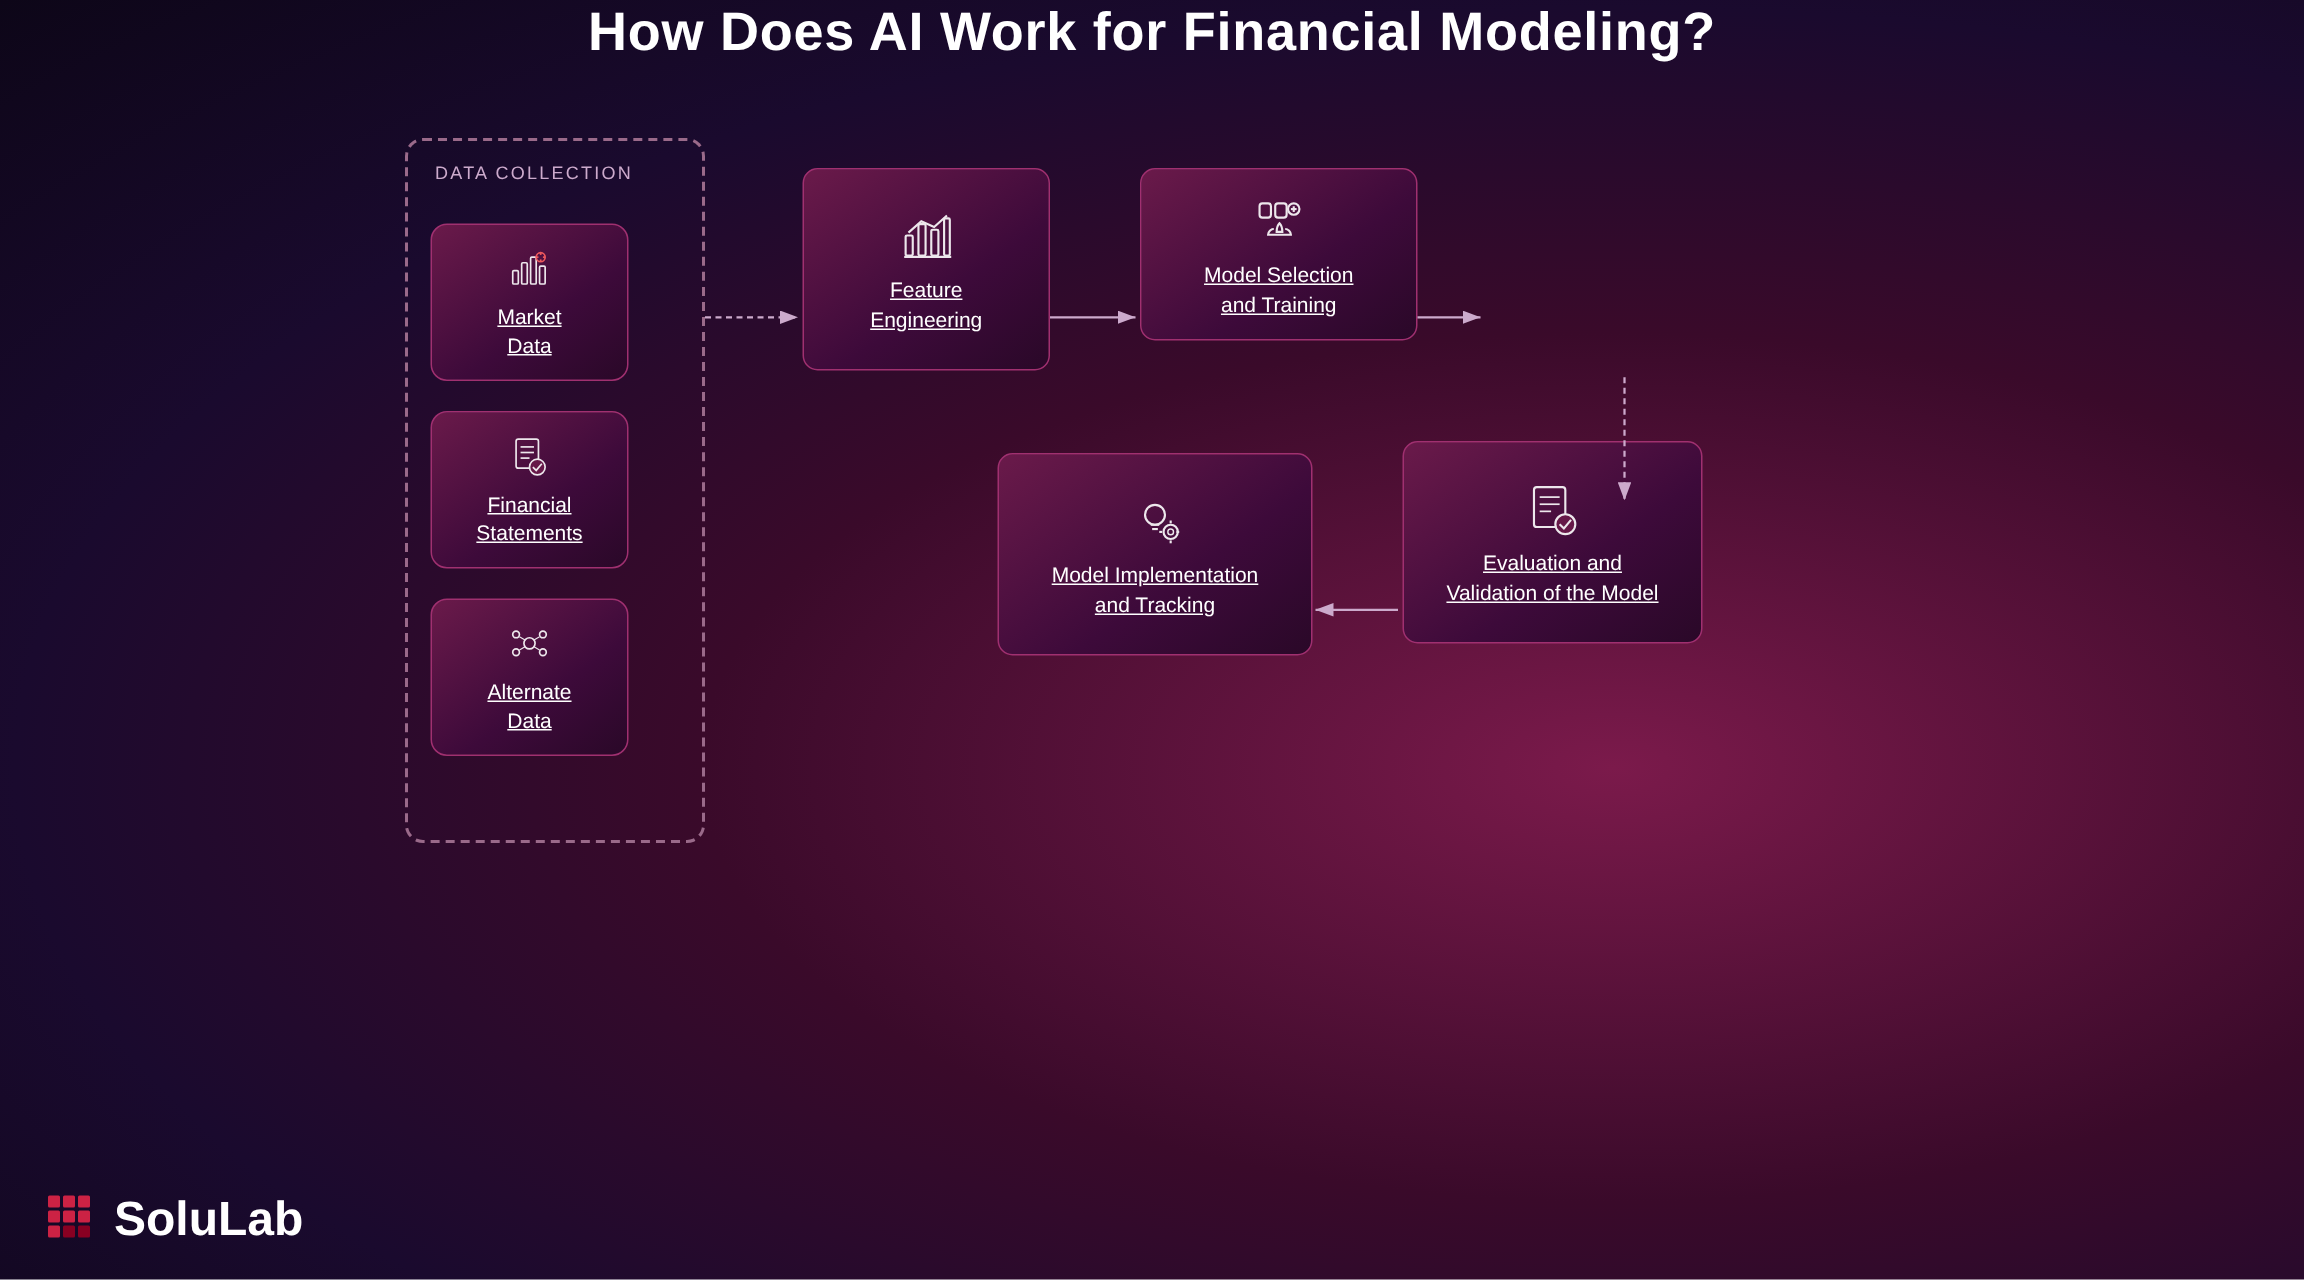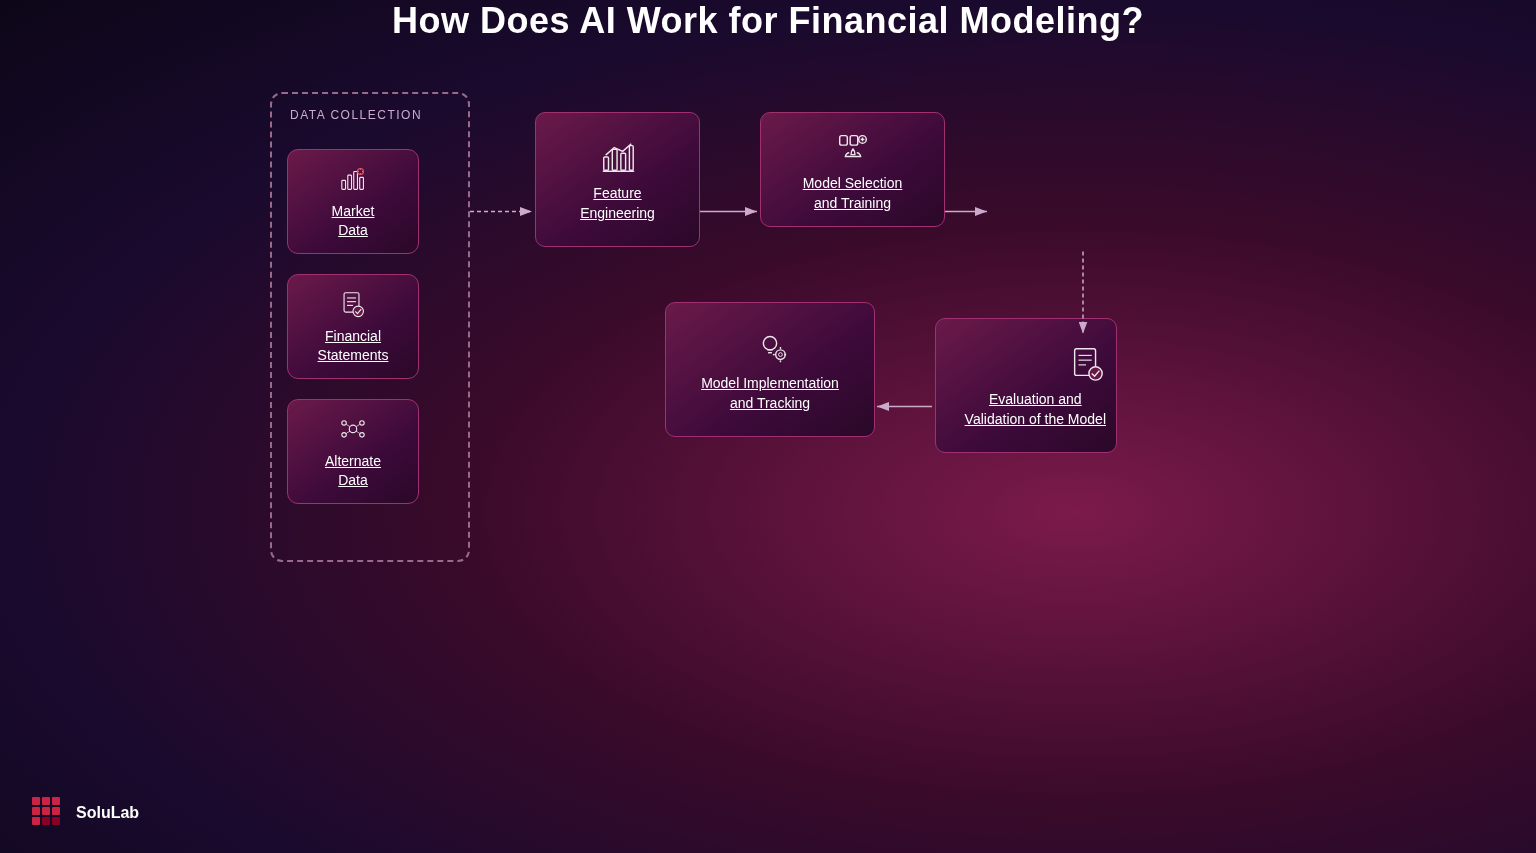--- a/index.html
+++ b/index.html
@@ -105,24 +105,23 @@
     .card-implementation {
       left: 665px;
       top: 240px;
       width: 210px;
       height: 135px;
       border-radius: 10px;
     }
 
     .card-evaluation {
       left: 935px;
-      top: 256px;
-      width: 182px;
+      top: 232px;
+      width: 200px;
       height: 135px;
-      align-items: flex-end;
     }
 
     
     .arrows-svg {
       position: absolute;
       top: 0;
       left: 0;
       width: 100%;
       height: 100%;
       pointer-events: none;
@@ -138,21 +137,21 @@
       gap: 10px;
     }
 
     .logo-icon {
       width: 36px;
       height: 36px;
     }
 
     .logo-text {
       color: #ffffff;
-      font-size: 16px;
+      font-size: 32px;
       font-weight: 700;
     }
 
     
     .icon-svg {
       width: 38px;
       height: 38px;
       margin-bottom: 8px;
       opacity: 0.9;
     }

